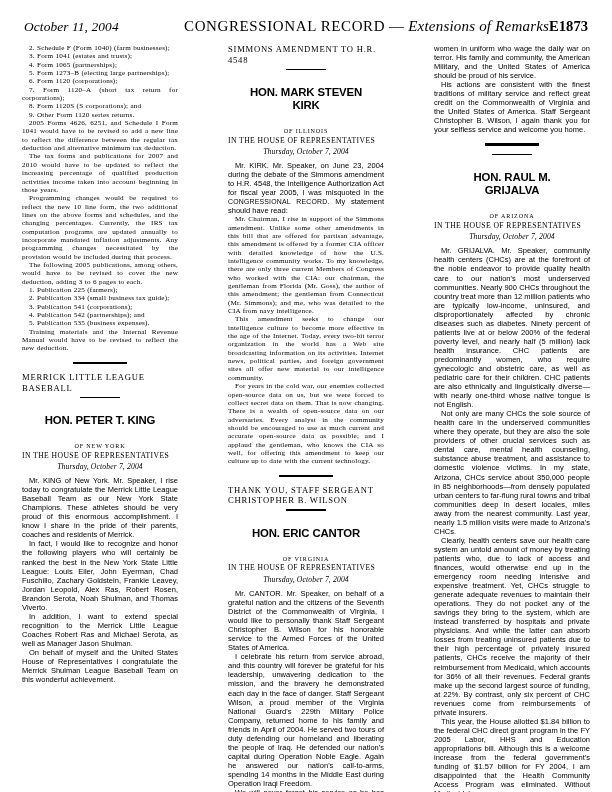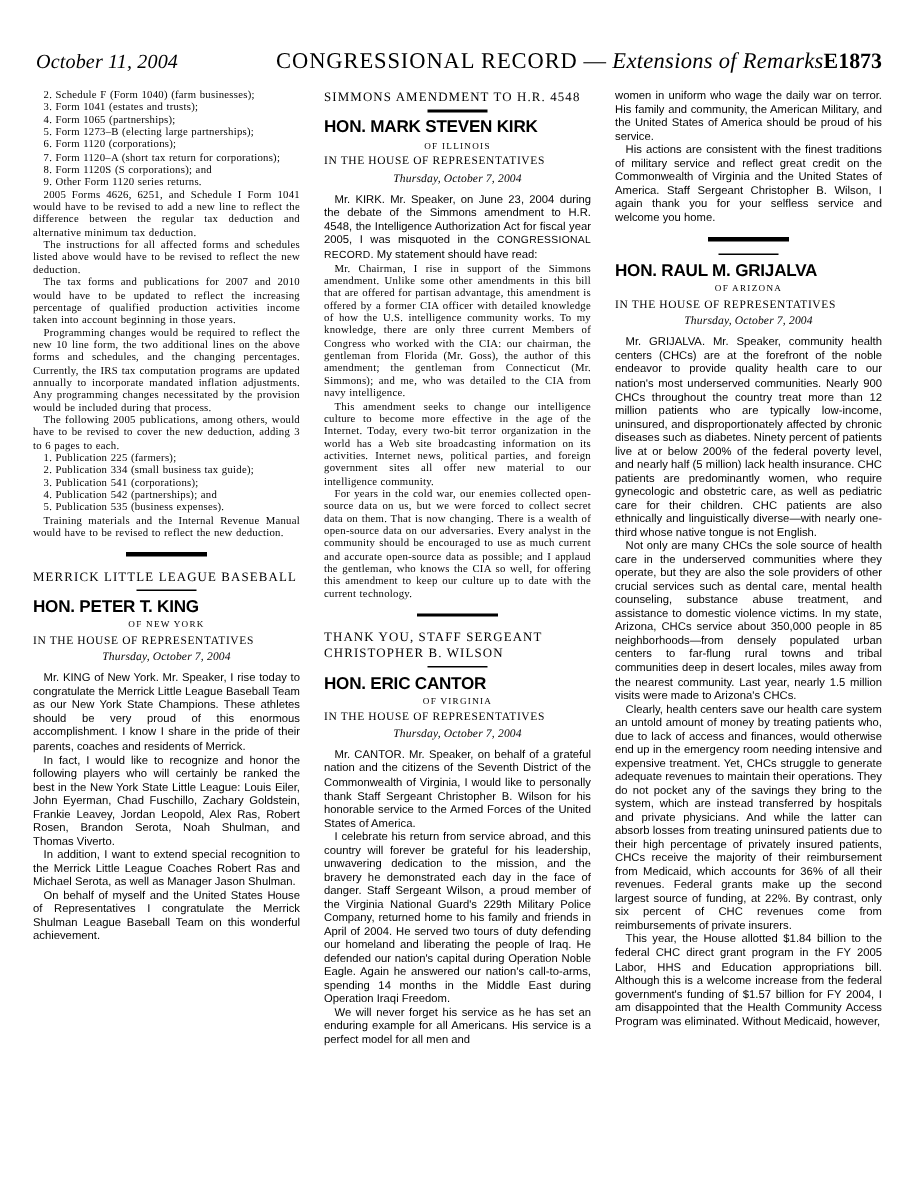--- a/index.html
+++ b/index.html
@@ -12,21 +12,21 @@
     height: 792px;
     font-family: "Liberation Serif", serif;
     color: #000000;
     position: relative;
     overflow: hidden;
   }
   .page {
     width: 612px;
     height: 792px;
     box-sizing: border-box;
-    padding: 33px 22px 10px 22px;
+    padding: 18px 22px 10px 22px;
     position: relative;
   }
 
   
   .masthead {
     display: flex;
     align-items: baseline;
     justify-content: space-between;
     padding: 0 2px 0 2px;
     margin-bottom: 9px;
@@ -56,21 +56,21 @@
   .masthead-page {
     font-family: "Liberation Serif", serif;
     font-weight: bold;
     font-size: 14.6px;
     white-space: nowrap;
   }
 
   
   .columns {
     display: flex;
-    gap: 0;
+    gap: 17px;
     height: 735px;
   }
   .col {
     width: 178px;
     position: relative;
   }
   .col-gap {
     width: 16px;
     flex: 0 0 16px;
   }
@@ -124,23 +124,24 @@
     text-align: left;
     letter-spacing: 0.75px;
     line-height: 10.5px;
     text-transform: uppercase;
     margin: 0;
   }
   .speaker-name {
     font-family: "Liberation Sans", sans-serif;
     font-weight: bold;
     font-size: 11.4px;
+    text-align: center;
     letter-spacing: -0.15px;
     line-height: 13px;
-    margin: 0;
+    margin: 16px;
     text-transform: uppercase;
   }
   .state-line {
     font-family: "Liberation Serif", serif;
     font-size: 6.1px;
     text-align: center;
     letter-spacing: 0.85px;
     text-transform: uppercase;
     margin: 2.5px 0 1.5px 0;
   }
@@ -181,21 +182,20 @@
       <p class="p-serif">2. Schedule F (Form 1040) (farm businesses);</p>
       <p class="p-serif">3. Form 1041 (estates and trusts);</p>
       <p class="p-serif">4. Form 1065 (partnerships);</p>
       <p class="p-serif">5. Form 1273–B (electing large partnerships);</p>
       <p class="p-serif">6. Form 1120 (corporations);</p>
       <p class="p-serif">7. Form 1120–A (short tax return for corporations);</p>
       <p class="p-serif">8. Form 1120S (S corporations); and</p>
       <p class="p-serif">9. Other Form 1120 series returns.</p>
 
       <p class="p-serif">2005 Forms 4626, 6251, and Schedule I Form 1041 would have to be revised to add a new line to reflect the difference between the regular tax deduction and alternative minimum tax deduction.</p>
-      <p class="p-serif">The instructions for all affected forms and schedules listed above would have to be revised to reflect the new deduction.</p>
       <p class="p-serif">The tax forms and publications for 2007 and 2010 would have to be updated to reflect the increasing percentage of qualified production activities income taken into account beginning in those years.</p>
       <p class="p-serif">Programming changes would be required to reflect the new 10 line form, the two additional lines on the above forms and schedules, and the changing percentages. Currently, the IRS tax computation programs are updated annually to incorporate mandated inflation adjustments. Any programming changes necessitated by the provision would be included during that process.</p>
       <p class="p-serif">The following 2005 publications, among others, would have to be revised to cover the new deduction, adding 3 to 6 pages to each.</p>
 
       <p class="p-serif">1. Publication 225 (farmers);</p>
       <p class="p-serif">2. Publication 334 (small business tax guide);</p>
       <p class="p-serif">3. Publication 541 (corporations);</p>
       <p class="p-serif">4. Publication 542 (partnerships); and</p>
       <p class="p-serif">5. Publication 535 (business expenses).</p>
 

